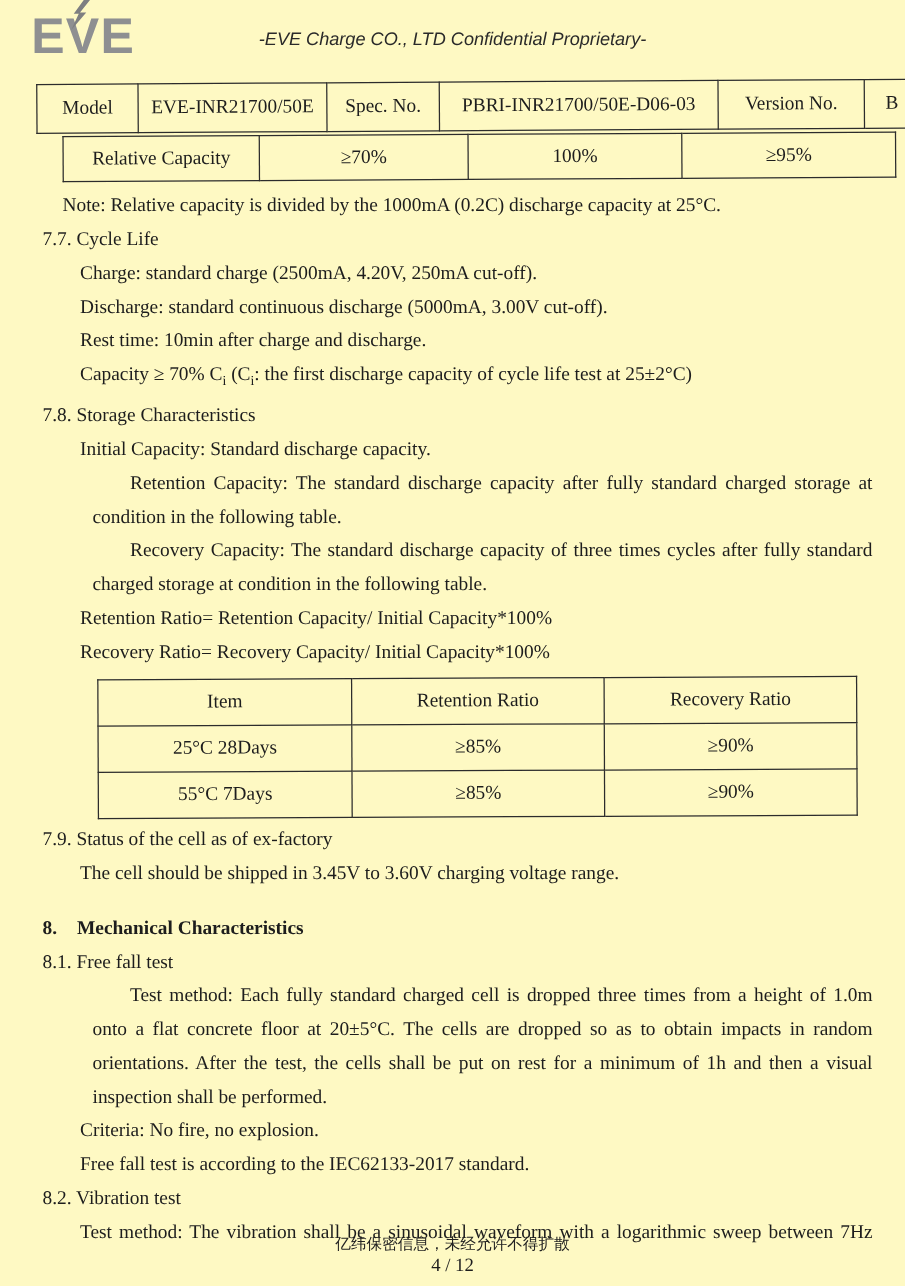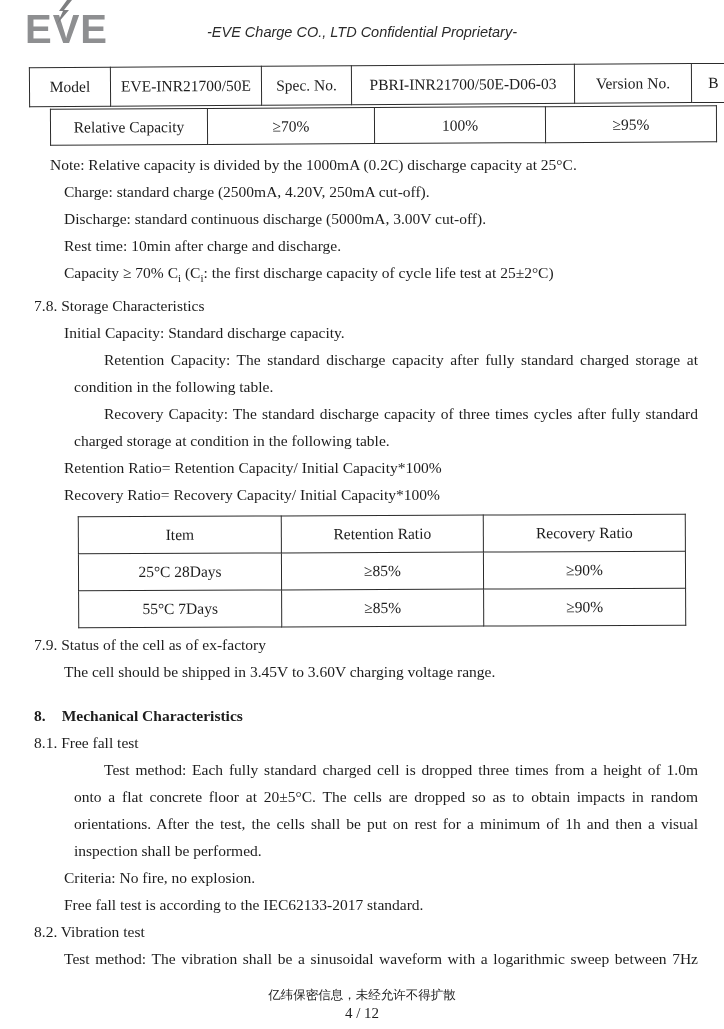--- a/index.html
+++ b/index.html
@@ -1,20 +1,20 @@
 <!DOCTYPE html>
 <html><head>
 <meta charset="utf-8">
 <style>
   html,body{margin:0;padding:0;background:#e8e8e6;}
   .page{
     position:relative;
     width:724px;height:1029px;
     margin:0 auto;
-    background:#ffffff;
+    background:#fef9c3;
     font-family:"Liberation Serif", serif;
     color:#1d1d1d;
     font-size:15.5px;
     overflow:hidden;
     box-shadow:0 0 4px rgba(0,0,0,.25);
   }
   .content{padding:0 26px 0 34px;}
   
   .hdr{position:relative;height:62px;}
   .logo{
@@ -96,20 +96,21 @@
         <td style="width:152px">Relative Capacity</td>
         <td style="width:162px">≥70%</td>
         <td style="width:166px">100%</td>
         <td style="width:166px">≥95%</td>
       </tr>
     </tbody>
       </table>
 
     <p class="note">Note: Relative capacity is divided by the 1000mA (0.2C) discharge capacity at 25°C.</p>
 
+    <p class="h">7.7. Cycle Life</p>
     <p class="ind">Charge: standard charge (2500mA, 4.20V, 250mA cut-off).</p>
     <p class="ind">Discharge: standard continuous discharge (5000mA, 3.00V cut-off).</p>
     <p class="ind">Rest time: 10min after charge and discharge.</p>
     <p class="ind"><span>Capacity ≥ 70% C</span><sub>i</sub><span> (C</span><sub>i</sub><span>: the first discharge capacity of cycle life test at 25±2°C)</span></p>
 
     <p class="h">7.8. Storage Characteristics</p>
     <p class="ind">Initial Capacity: Standard discharge capacity.</p>
     <p class="ind just">Retention Capacity: The standard discharge capacity after fully standard charged storage at condition in the following table.</p>
     <p class="ind just">Recovery Capacity: The standard discharge capacity of three times cycles after fully standard charged storage at condition in the following table.</p>
     <p class="ind">Retention Ratio= Retention Capacity/ Initial Capacity*100%</p>

